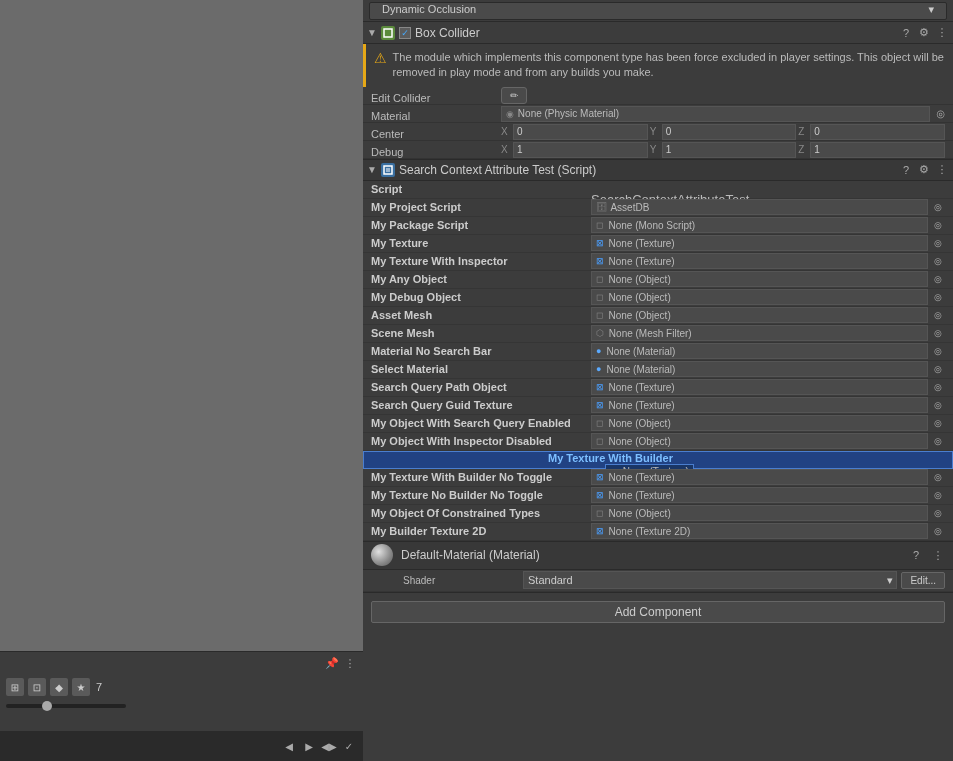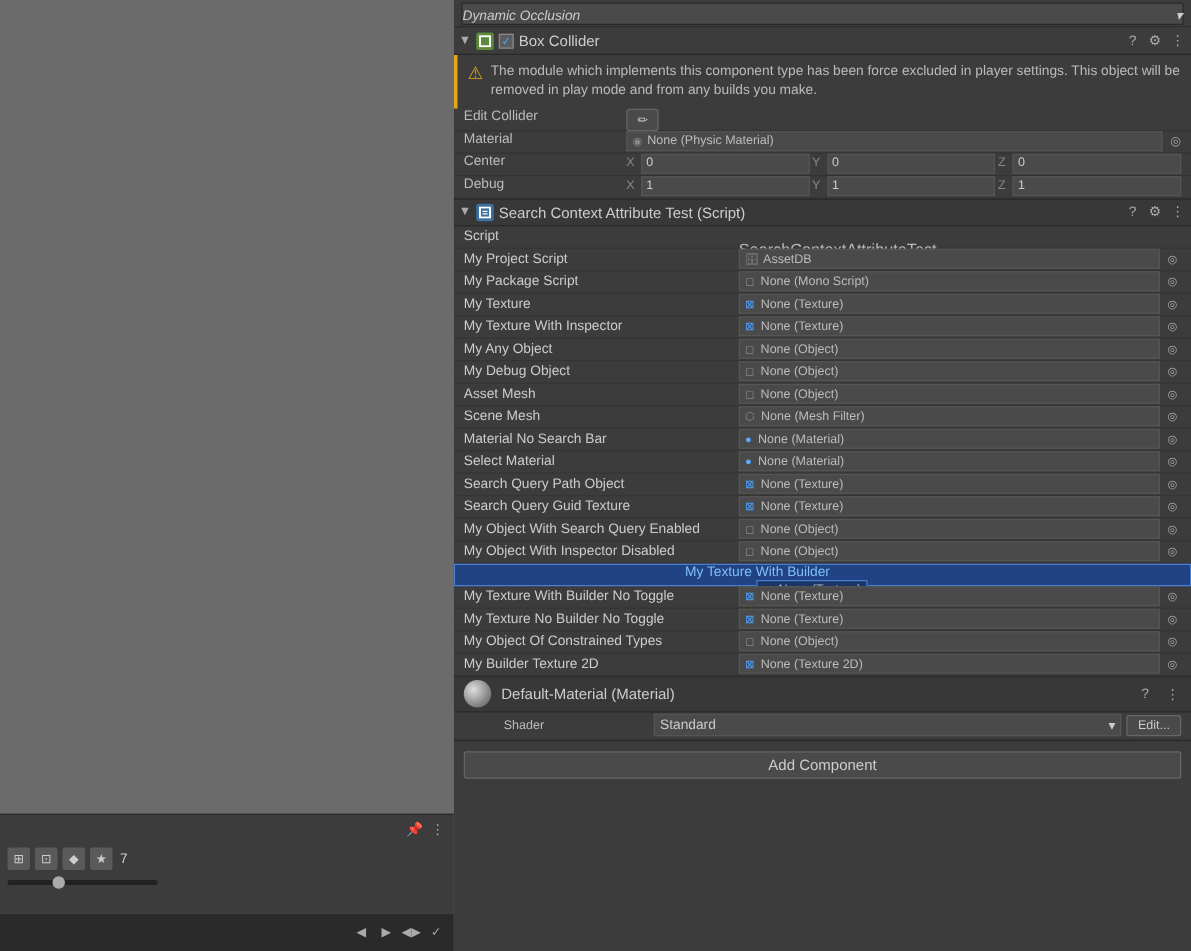--- a/index.html
+++ b/index.html
@@ -129,26 +129,25 @@
     }
 
     .dropdown-select {
       flex: 1;
       height: 18px;
       background: #4a4a4a;
       border: 1px solid #2a2a2a;
       color: #ccc;
       font-size: 11px;
       display: flex;
-      align-items: flex-end;
-      padding: 0 0;
+      align-items: flex-start;
+      padding: 0 12px;
       justify-content: space-between;
       cursor: pointer;
       border-radius: 2px;
-      font-style: italic;
     }
 
     
     .component-header {
       height: 22px;
       background: #3c3c3c;
       display: flex;
       align-items: center;
       padding: 0 4px;
       gap: 4px;
@@ -236,21 +235,21 @@
       line-height: 1.4;
     }
 
     
     .properties-section {
       background: #3c3c3c;
     }
 
     .property-row {
       display: flex;
-      align-items: flex-start;
+      align-items: flex-end;
       height: 18px;
       padding: 0 8px;
       border-bottom: 1px solid #333;
     }
 
     .property-label {
       color: #bbb;
       font-size: 11px;
       width: 130px;
       flex-shrink: 0;
@@ -393,20 +392,21 @@
       background: #214283;
       border: 1px solid #4a7ecf;
       flex-direction: column;
     }
 
     .script-row-label {
       color: #ccc;
       font-size: 11px;
       width: 220px;
       flex-shrink: 0;
+      font-weight: bold;
     }
 
     .script-row.highlighted .script-row-label {
       color: #7dbfff;
     }
 
     .script-row-value {
       flex: 1;
       display: flex;
       align-items: center;

